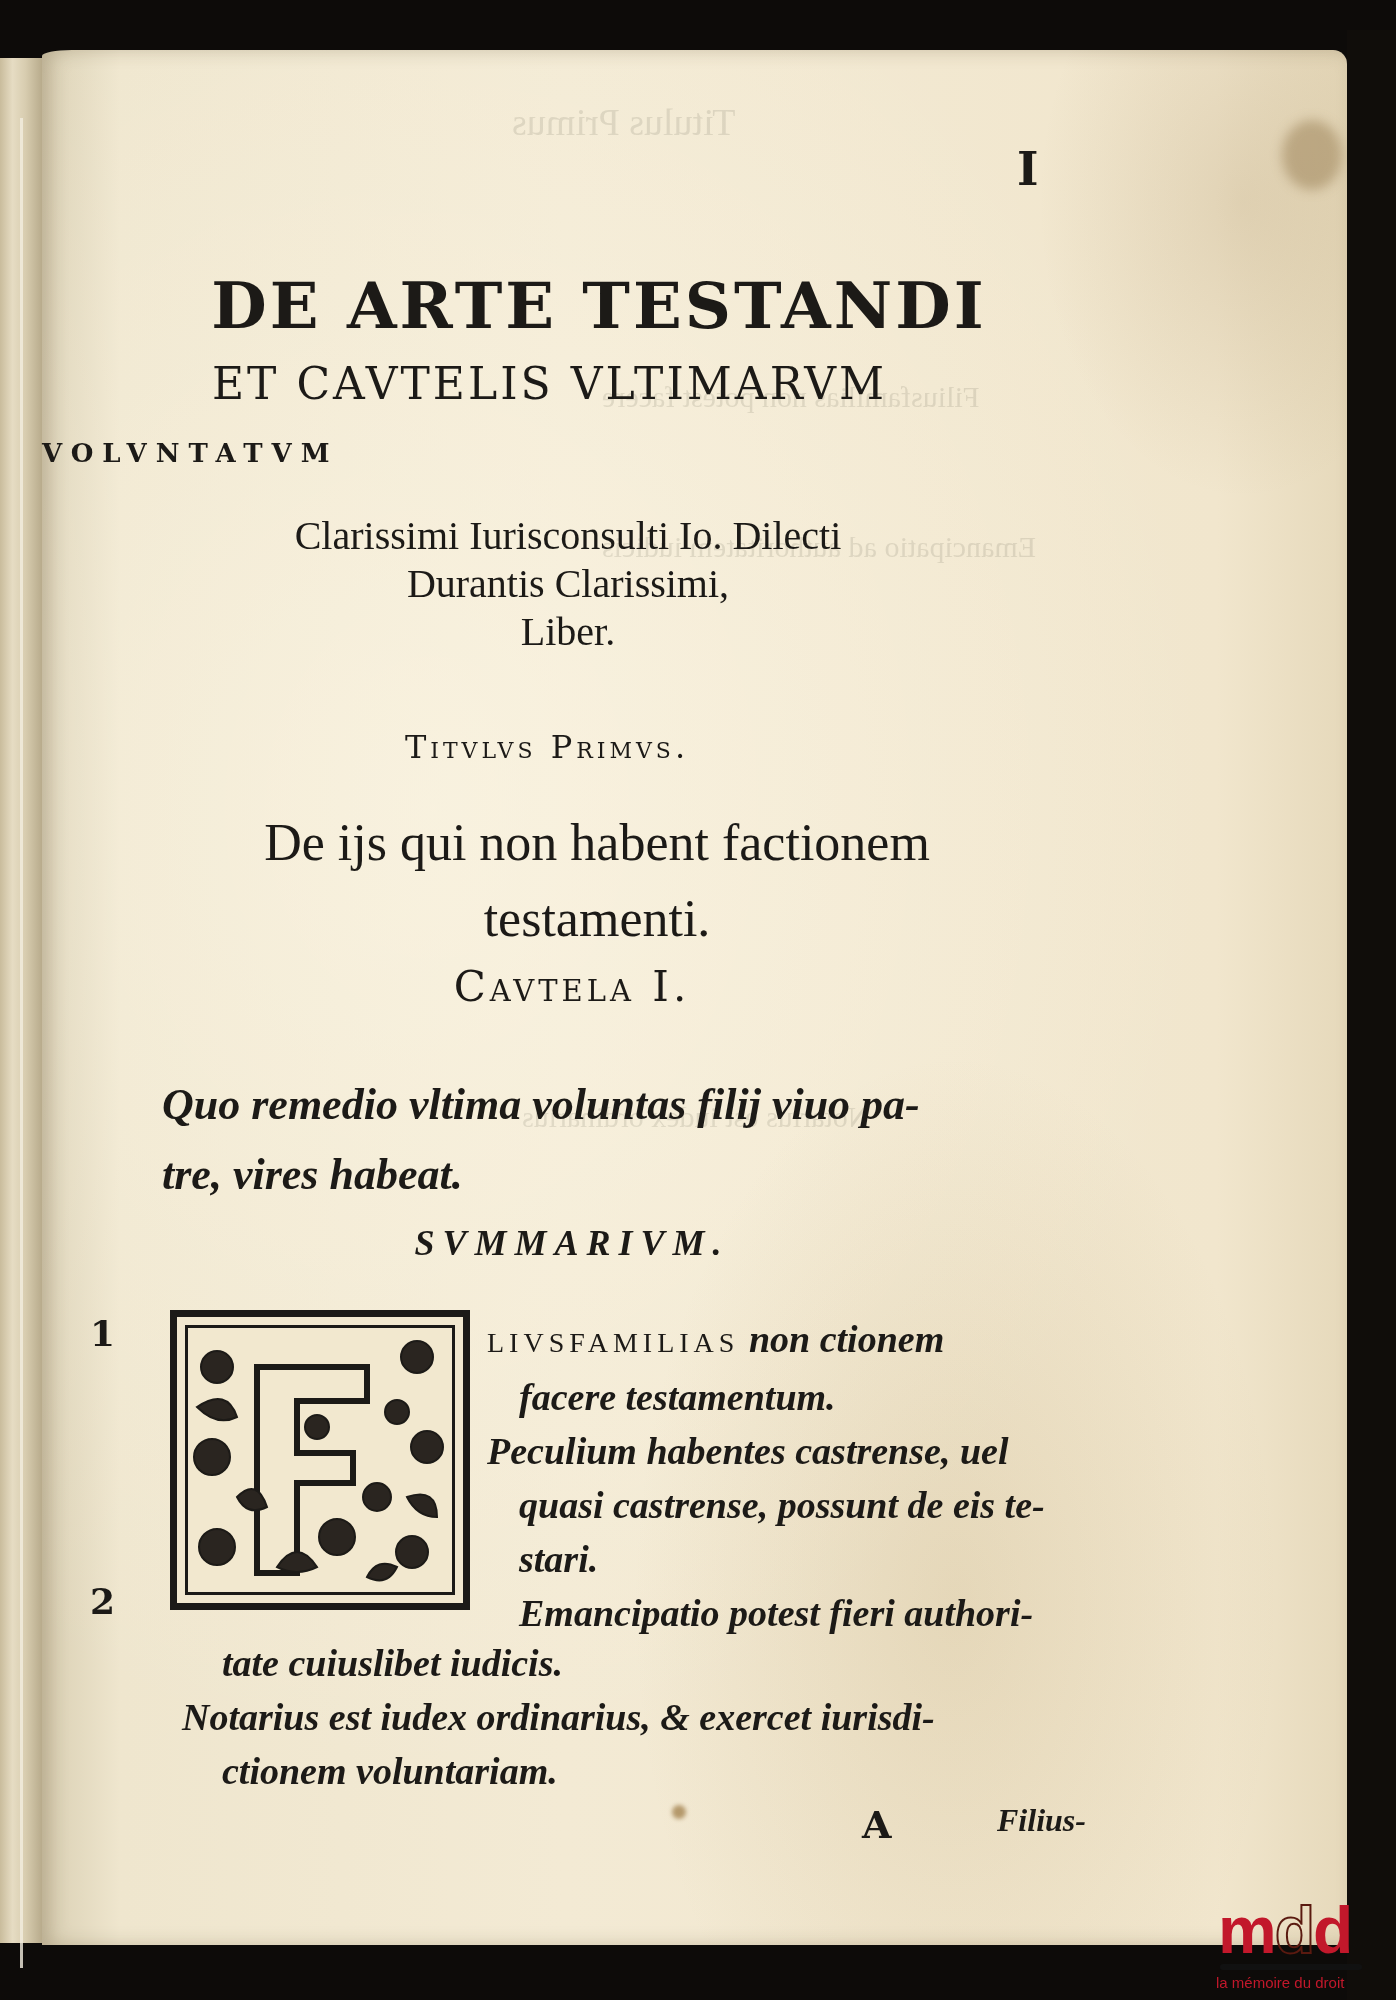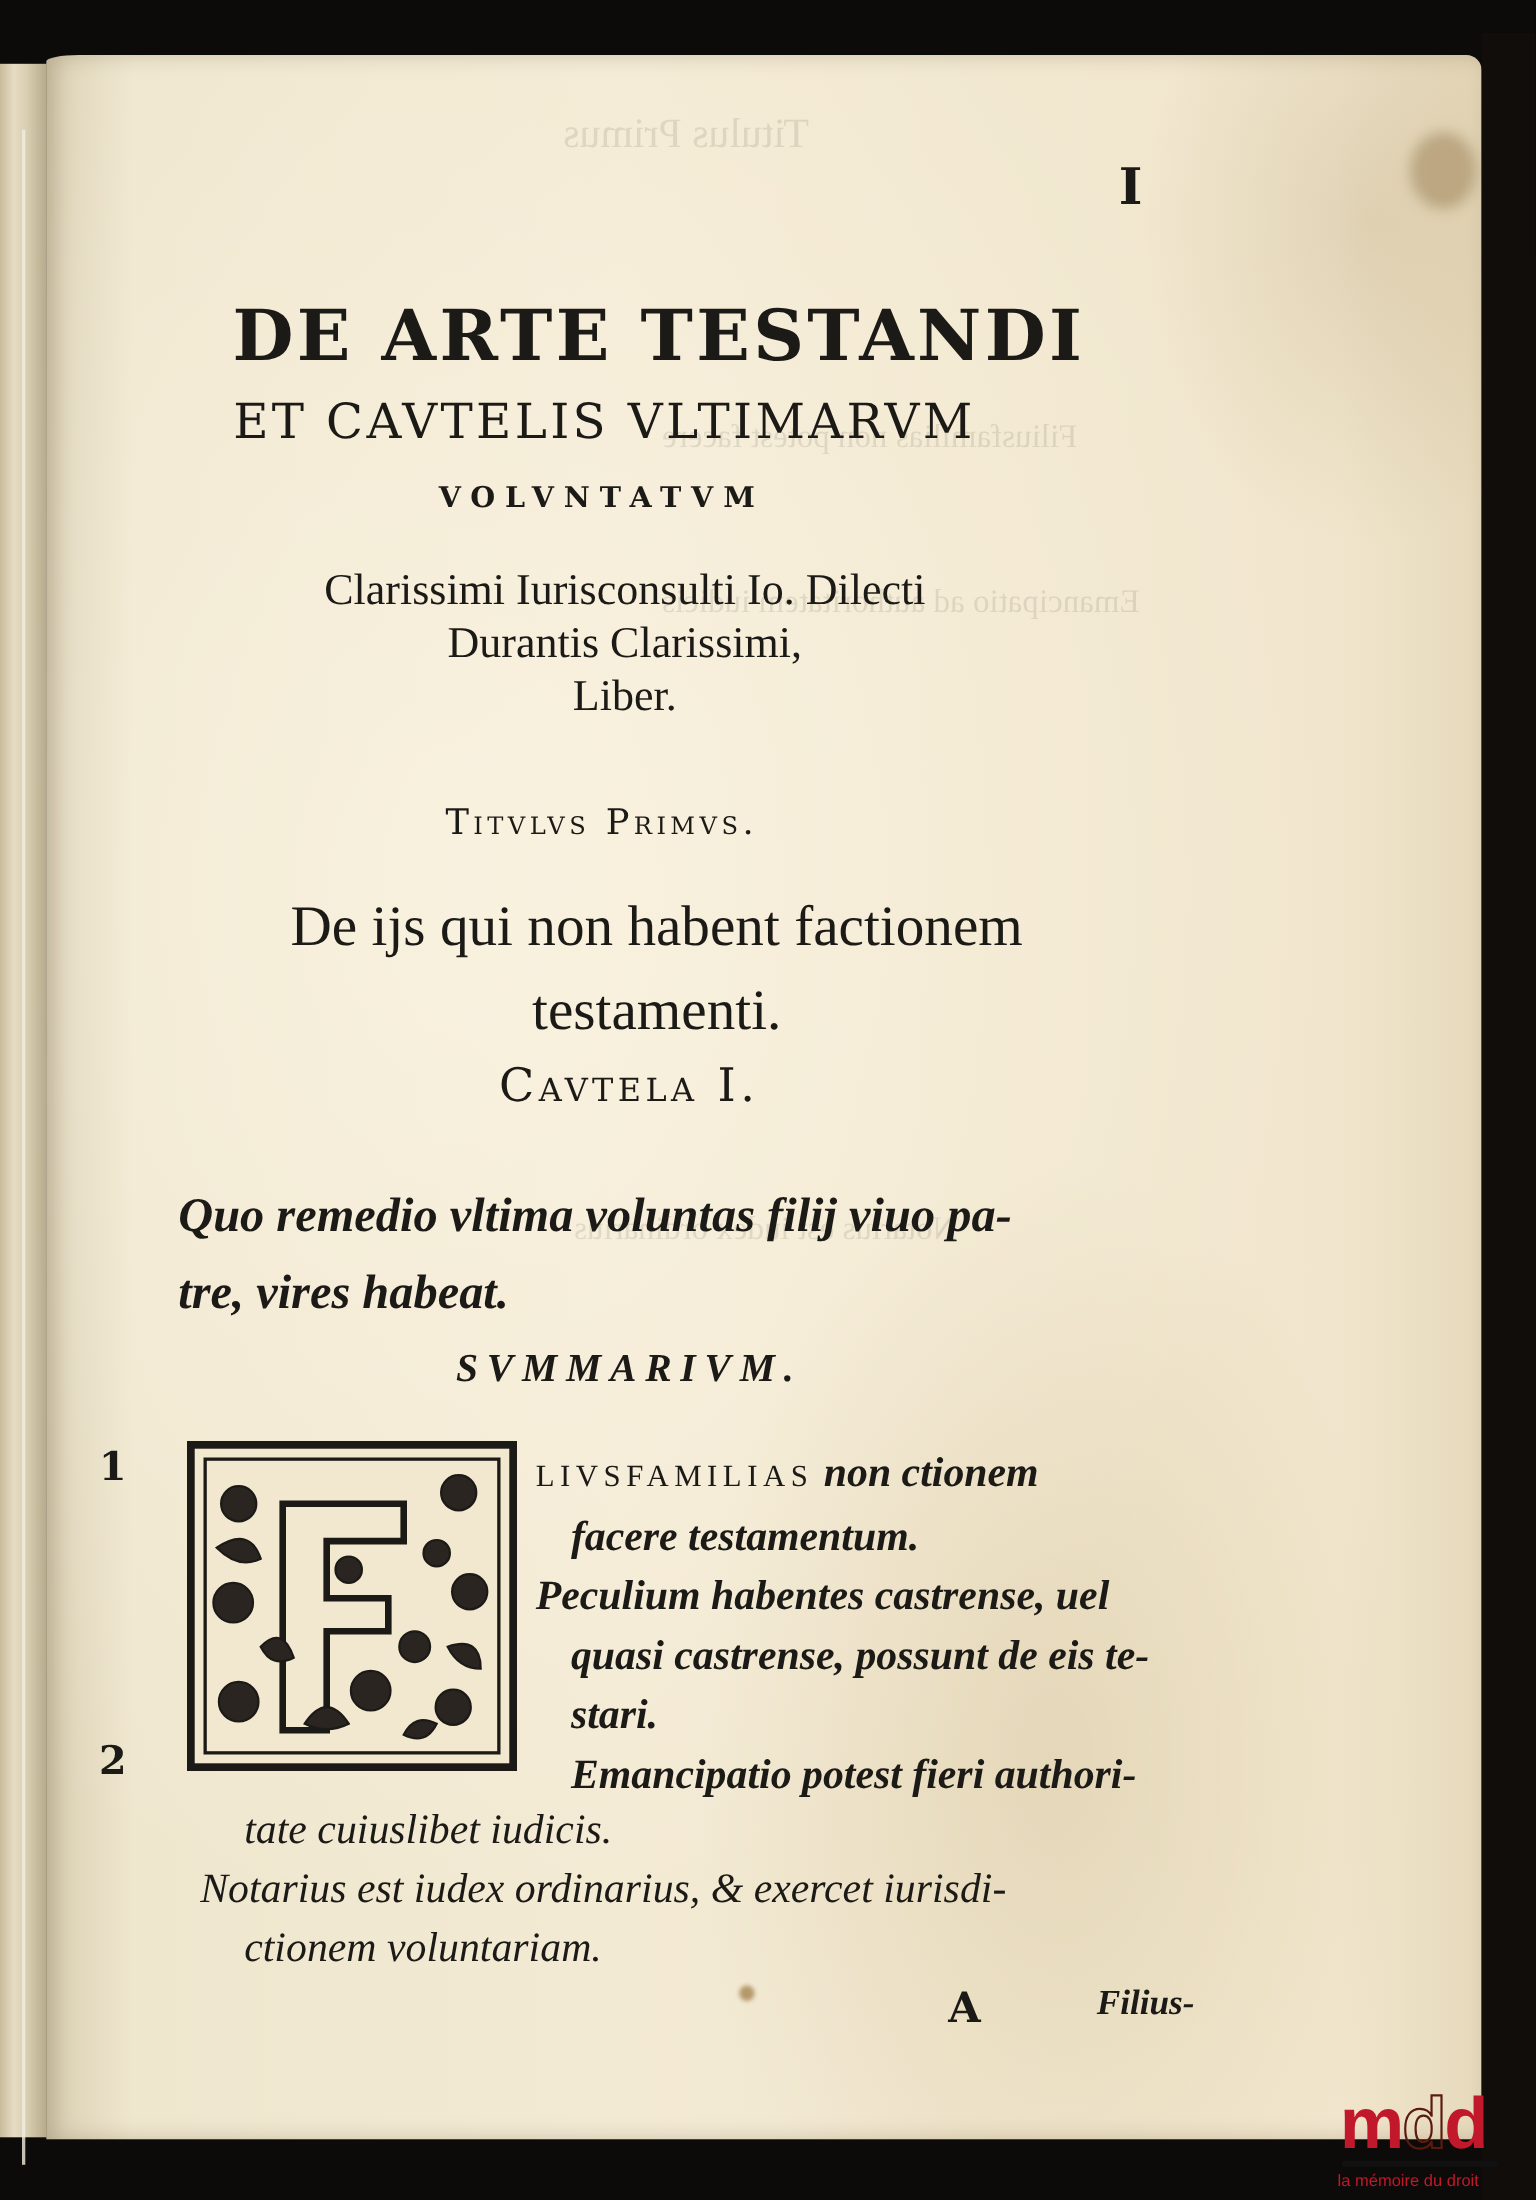--- a/index.html
+++ b/index.html
@@ -73,21 +73,20 @@
       white-space: nowrap;
       text-align: left;
     }
     .title-sub3 {
       position: absolute;
       left: 0; top: 388px;
       width: 1010px;
       font-size: 26px;
       font-weight: bold;
       letter-spacing: 9px;
-      text-align: center;
     }
     .author {
       position: absolute;
       left: 0; top: 462px;
       width: 1010px;
       text-align: center;
       font-family: "Liberation Serif", serif;
       font-size: 40px;
       line-height: 48px;
       margin-left: 21px;
@@ -177,21 +176,21 @@
       font-size: 28px;
     }
     .summ-lines .indent { padding-left: 32px; display: block; }
     .summ-lines .line { display: block; white-space: nowrap; }
     .full-lines {
       position: absolute;
       left: 140px; top: 1586px;
       width: 940px;
       font-family: "Liberation Serif", serif;
       font-style: italic;
-      font-weight: normal;
+      font-weight: bold;
       font-size: 38px;
       line-height: 54px;
     }
     .full-lines .line { display: block; white-space: nowrap; }
     .full-lines .indent { padding-left: 40px; }
     .catchword-sig {
       position: absolute;
       left: 820px; top: 1752px;
       font-size: 38px;
       font-weight: bold;

